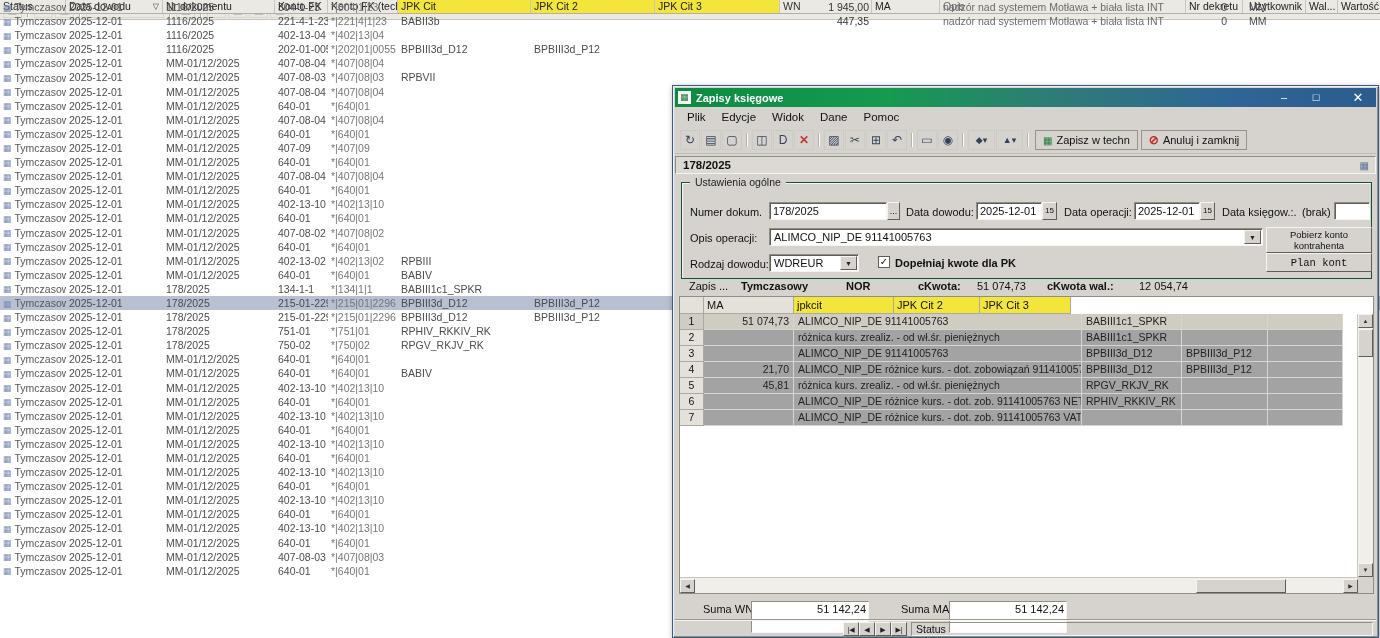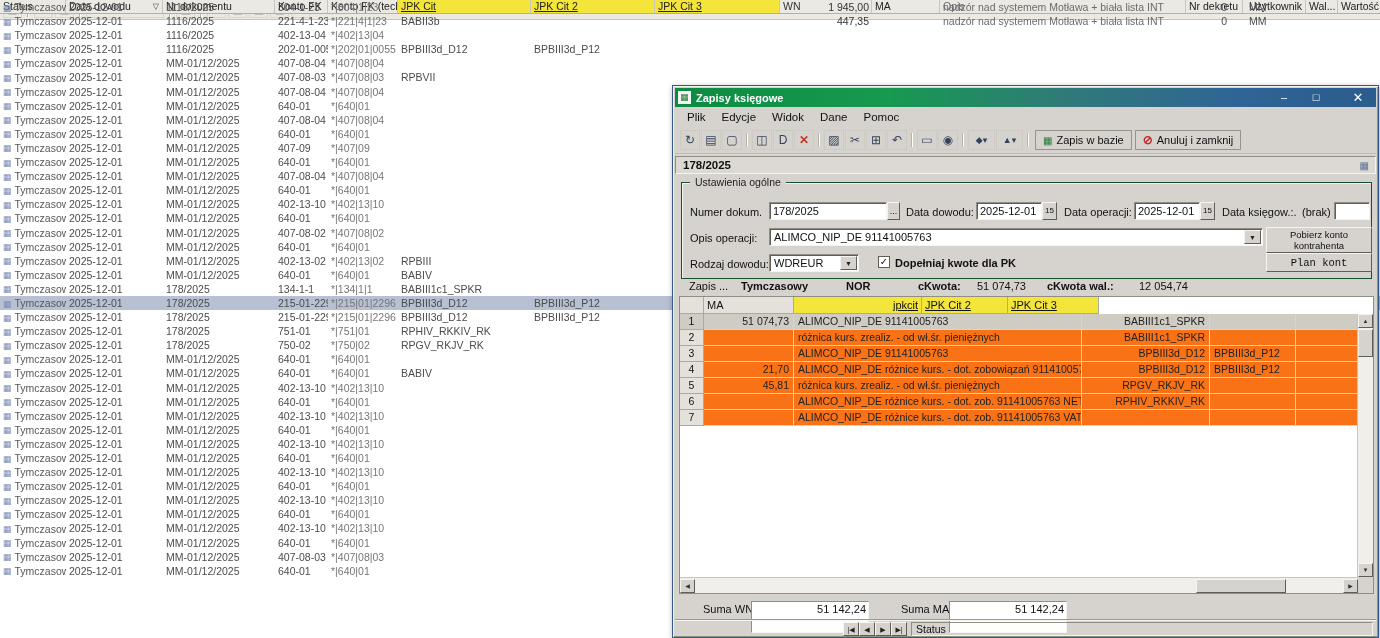--- a/index.html
+++ b/index.html
@@ -15,21 +15,21 @@
   .tb-btn{height:17px;min-width:19px;background:transparent;border:1px solid #d9d6cf;border-radius:0;
     font-family:"Liberation Sans",sans-serif;font-size:11px;color:#3c4a66;padding:0 2px;line-height:15px;}
   .tb-btn.labelbtn{padding:0 7px;color:#222;}
   .tb-btn.sep,.dtb-btn.sep{min-width:0;width:2px;height:14px;border:none;border-left:1px solid #b5b2aa;
     border-right:1px solid #fdfdfb;padding:0;margin:0 3px;background:transparent;}
   
   .main-header{left:0;top:46;width:100%;height:14px;background:#ebe9e3;display:flex;border-bottom:1px solid #b3b0a8;box-sizing:border-box;}
   .mh-cell{box-sizing:border-box;border-right:1px solid #c9c6bf;padding:0 3px;font-size:10.5px;line-height:13px;
     color:#222;white-space:nowrap;overflow:hidden;flex-shrink:0;display:flex;}
   .mh-cell .sort{margin-left:auto;font-size:8px;color:#444;}
-  .mh-cell.hl,.gh-cell.hl{background:#f3e53a;text-decoration:underline;}
+  .mh-cell.hl,.gh-cell.hl{background:#f3e53a;}
   .main-rows{left:0;top:60;width:100%;height:578px;overflow:hidden;}
   .mrow{display:flex;height:14.1px;white-space:nowrap;}
   .mrow.sel{background:#b7c1d3;}
   .mc{box-sizing:border-box;padding:0 3px;font-size:10.5px;line-height:14px;color:#4c4c4c;
     white-space:nowrap;overflow:hidden;flex-shrink:0;}
   .c-status{width:66px;}.c-date{width:97px;}.c-doc{width:112px;}.c-konto{width:53px;}.c-tech{width:70px;}
   .c-jpk1{width:133px;}.c-jpk2{width:124px;}.c-jpk3{width:125px;}.c-wn{width:92px;text-align:right;color:#333;}
   .c-ma2{width:68px;}.c-opis{width:246px;color:#6b6b6b;}.c-nd{width:57px;text-align:right;padding-right:16px;}
   .c-user{width:63px;padding-left:6px;}.c-wal{width:32px;}.c-wart{width:43px;}
   .mc.c-status{display:flex;gap:3px;align-items:center;color:#585858;}
@@ -81,25 +81,25 @@
   .zapis-row{left:8px;top:194px;right:8px;height:15px;}
   .zr{position:absolute;font-size:11px;color:#111;white-space:nowrap;}
   .zr.b{font-weight:bold;}
   .zr.i{font-weight:bold;}
   
   .grid{left:6px;top:210px;width:695px;height:298px;border:1px solid #8f8d84;background:#fff;box-sizing:border-box;overflow:hidden;}
   .ghead{display:flex;height:17px;}
   .gh-cell{box-sizing:border-box;background:#e4e1da;border-right:1px solid #aca9a0;border-bottom:1px solid #aca9a0;
     font-size:11px;line-height:16px;padding:0 3px;white-space:nowrap;overflow:hidden;flex-shrink:0;color:#111;}
   .g-n{width:24px;text-align:center;}.g-ma{width:90px;}.g-op{width:288px;}
-  .g-j1{width:128px;text-align:right;}.g-j2{width:86px;}.g-j3{width:75px;}.g-j3h{width:91px;}
+  .g-j1{width:100px;}.g-j2{width:86px;}.g-j3{width:75px;}.g-j3h{width:91px;}
   .grow{display:flex;height:16px;}
   .grow.sel .gc{background:#cfccc4;}
   .gc{box-sizing:border-box;border-right:1px solid #d8d5ce;border-bottom:1px solid #d8d5ce;font-size:10.5px;
-    line-height:15px;padding:0 4px;white-space:nowrap;overflow:hidden;flex-shrink:0;color:#222;background:#f97316;}
+    line-height:15px;padding:0 4px;white-space:nowrap;overflow:hidden;flex-shrink:0;color:#222;background:#a3a3a3;}
   .gc.g-n{background:#e4e1da;border-right:1px solid #aca9a0;border-bottom:1px solid #aca9a0;text-align:center;color:#111;}
   .gc.g-ma{text-align:right;}
   .vscroll{position:absolute;top:17px;right:0;width:15px;bottom:16px;background:#f1efe9;border-left:1px solid #c8c5be;}
   .vs-btn{position:absolute;left:0;right:0;height:14px;background:#d6d3ce;border:1px solid;
     border-color:#f5f4f0 #5f5d55 #5f5d55 #f5f4f0;font-size:6px;text-align:center;line-height:12px;color:#333;box-sizing:border-box;}
   .vs-up{top:0;}.vs-dn{bottom:0;}
   .vs-thumb{position:absolute;left:0;right:0;top:15px;height:28px;background:#d6d3ce;border:1px solid;
     border-color:#f5f4f0 #5f5d55 #5f5d55 #f5f4f0;box-sizing:border-box;}
   .hscroll{position:absolute;left:0;right:15px;bottom:0;height:16px;background:#f1efe9;border-top:1px solid #c8c5be;box-sizing:border-box;}
   .hs-btn{position:absolute;top:1px;bottom:0;width:15px;background:#d6d3ce;border:1px solid;
@@ -1164,21 +1164,21 @@
         <button class="dtb-btn sep"></button>
 
         <button class="dtb-btn wide">◆▾</button>
 
         <button class="dtb-btn wide">▲▾</button>
 
         <button class="dtb-btn sep"></button>
       </span>
     <button class="dtb-cmd">
       <span class="ic-save">▦</span>
-      <span>Zapis w bazie</span>
+      <span>Zapisz w techn</span>
     </button>
     <button class="dtb-cmd">
       <span class="ic-cancel">⊘</span>
       <span>Anuluj i zamknij</span>
     </button>
   </div>
 
   <div class="abs dlg-docheader">
     <span class="docnum">178/2025</span>
     <span class="dh-icon">▦</span>

